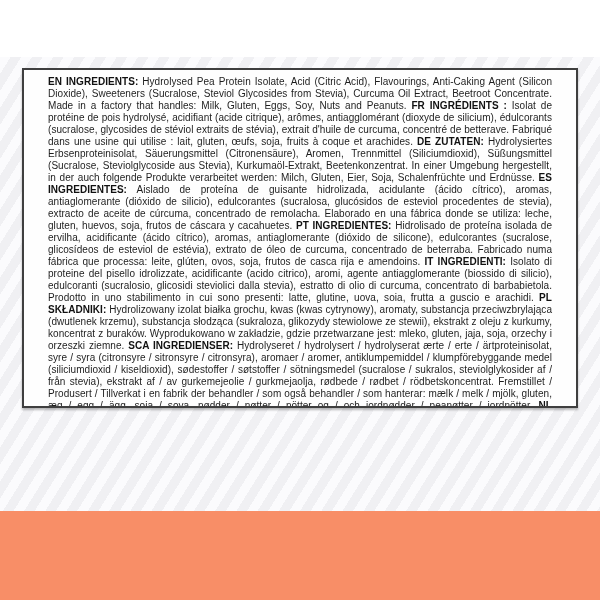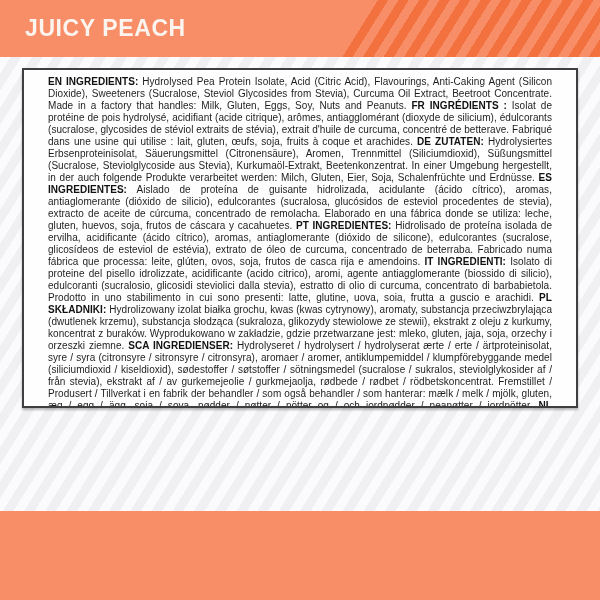--- a/index.html
+++ b/index.html
@@ -91,24 +91,20 @@
     left: 0; top: 511px;
     width: 600px; height: 89px;
     background: var(--salmon);
   }
 </style>
 </head>
 <body>
 
 <div class="label-root">
 
-  <div class="header-band">
-    <div class="header-stripes"></div>
-    <div class="flavor-title">JUICY PEACH</div>
-  </div>
 
   <div class="label-body">
     <div class="ingredients-box">
       <p class="ingredients-text"><strong>EN INGREDIENTS:</strong> Hydrolysed Pea Protein Isolate, Acid (Citric Acid), Flavourings, Anti-Caking Agent (Silicon Dioxide), Sweeteners (Sucralose, Steviol Glycosides from Stevia), Curcuma Oil Extract, Beetroot Concentrate. Made in a factory that handles: Milk, Gluten, Eggs, Soy, Nuts and Peanuts. <strong>FR INGRÉDIENTS :</strong> Isolat de protéine de pois hydrolysé, acidifiant (acide citrique), arômes, antiagglomérant (dioxyde de silicium), édulcorants (sucralose, glycosides de stéviol extraits de stévia), extrait d'huile de curcuma, concentré de betterave. Fabriqué dans une usine qui utilise : lait, gluten, œufs, soja, fruits à coque et arachides. <strong>DE ZUTATEN:</strong> Hydrolysiertes Erbsenproteinisolat, Säuerungsmittel (Citronensäure), Aromen, Trennmittel (Siliciumdioxid), Süßungsmittel (Sucralose, Steviolglycoside aus Stevia), Kurkumaöl-Extrakt, Beetenkonzentrat. In einer Umgebung hergestellt, in der auch folgende Produkte verarbeitet werden: Milch, Gluten, Eier, Soja, Schalenfrüchte und Erdnüsse. <strong>ES INGREDIENTES:</strong> Aislado de proteína de guisante hidrolizada, acidulante (ácido cítrico), aromas, antiaglomerante (dióxido de silicio), edulcorantes (sucralosa, glucósidos de esteviol procedentes de stevia), extracto de aceite de cúrcuma, concentrado de remolacha. Elaborado en una fábrica donde se utiliza: leche, gluten, huevos, soja, frutos de cáscara y cacahuetes. <strong>PT INGREDIENTES:</strong> Hidrolisado de proteína isolada de ervilha, acidificante (ácido cítrico), aromas, antiaglomerante (dióxido de silicone), edulcorantes (sucralose, glicosídeos de esteviol de estévia), extrato de óleo de curcuma, concentrado de beterraba. Fabricado numa fábrica que processa: leite, glúten, ovos, soja, frutos de casca rija e amendoins. <strong>IT INGREDIENTI:</strong> Isolato di proteine del pisello idrolizzate, acidificante (acido citrico), aromi, agente antiagglomerante (biossido di silicio), edulcoranti (sucralosio, glicosidi steviolici dalla stevia), estratto di olio di curcuma, concentrato di barbabietola. Prodotto in uno stabilimento in cui sono presenti: latte, glutine, uova, soia, frutta a guscio e arachidi. <strong>PL SKŁADNIKI:</strong> Hydrolizowany izolat białka grochu, kwas (kwas cytrynowy), aromaty, substancja przeciwzbrylająca (dwutlenek krzemu), substancja słodząca (sukraloza, glikozydy stewiolowe ze stewii), ekstrakt z oleju z kurkumy, koncentrat z buraków. Wyprodukowano w zakładzie, gdzie przetwarzane jest: mleko, gluten, jaja, soja, orzechy i orzeszki ziemne. <strong>SCA INGREDIENSER:</strong> Hydrolyseret / hydrolysert / hydrolyserat ærte / erte / ärtproteinisolat, syre / syra (citronsyre / sitronsyre / citronsyra), aromaer / aromer, antiklumpemiddel / klumpförebyggande medel (siliciumdioxid / kiseldioxid), sødestoffer / søtstoffer / sötningsmedel (sucralose / sukralos, steviolglykosider af / från stevia), ekstrakt af / av gurkemejeolie / gurkmejaolja, rødbede / rødbet / rödbetskoncentrat. Fremstillet / Produsert / Tillverkat i en fabrik der behandler / som også behandler / som hanterar: mælk / melk / mjölk, gluten, æg / egg / ägg, soja / soya, nødder / nøtter / nötter og / och jordnødder / peanøtter / jordnötter. <strong>NL INGREDIËNTEN:</strong> Gehydrolyseerd erwten-eiwitisolaat, voedingszuur (citroenzuur), aroma's, antiklonteringsmiddel (siliciumdioxide), zoetstoffen (sucralose, steviolglycosiden uit stevia), kurkumaolie-extract, bietenconcentraat.  De fabriek waar dit product wordt gemaakt, verwerkt tevens: melk, gluten, eieren, soja, noten en pinda's. </p>
     </div>
   </div>
 
   <div class="bottom-band"></div>
 
 </div>

